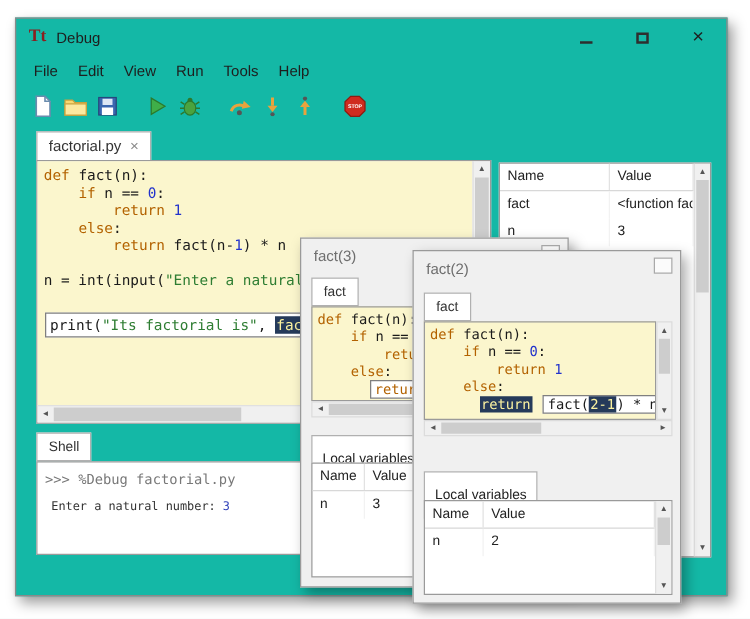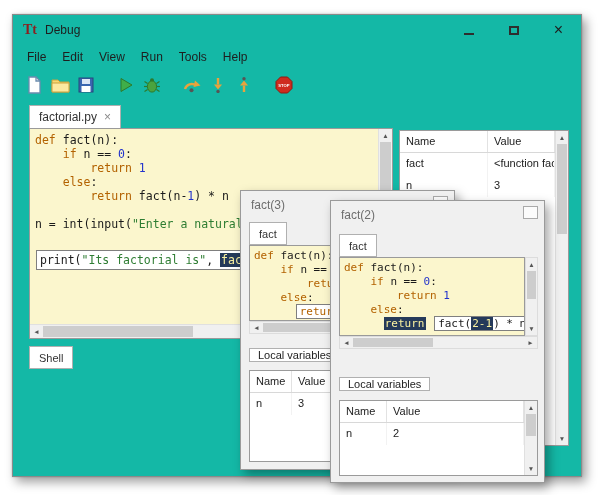--- a/index.html
+++ b/index.html
@@ -117,21 +117,21 @@
   .dlg3 .locals-label { left:8px; top:157px; }
   .dlg3 .locals-box   { left:8px; top:179px; width:199px; height:92px; }
   .dlg2 .dlg-code { left:8px; top:56px; width:186px; height:79px; }
   .dlg2 .code-sbv { position:absolute; left:194px; top:56px; width:13px; height:79px; border:1px solid #dcdcdc; }
   .dlg2 .dlg-sbh  { position:absolute; left:8px; top:135px; width:199px; height:13px; border:1px solid #dcdcdc; }
   .dlg2 .locals-label { left:8px; top:176px; }
   .dlg2 .locals-box   { left:8px; top:199px; width:199px; height:76px; }
   .dlg2 .locals-box .grid-table { margin-right:13px; }
   .locals-sbv { position:absolute; right:0; top:0; bottom:0; width:13px; border-left:1px solid #e0e0e0; }
   .locals-label { position:absolute; background:#fff; border:1px solid #b0b0b0;
-                  font-size:11px; color:#222; padding:0 8px; }
+                  font-size:11px; color:#222; padding:12px 8px; }
   .locals-box { position:absolute; background:#fff; border:1px solid #9a9a9a; }
 </style>
 </head>
 <body>
 
 <div class="page">
 
   <div class="window">
 
     <div class="titlebar">
@@ -248,20 +248,24 @@
           </span>
         <span class="sb-arrow">►</span>
       </div>
     </div>
 
     <div class="tabbar shell-tabbar">
       <div class="tab small">
         <span>Shell</span>
       </div>
     </div>
+    <div class="shell-box">
+      <div class="shell-l1"><span class="sh-prompt">&gt;&gt;&gt; </span><span class="sh-cmd">%Debug factorial.py</span></div>
+      <div class="shell-l2"><span class="sh-out">Enter a natural number: </span><span class="sh-in">3</span></div>
+    </div>
 
     <div class="vars-panel">
       <div class="grid-table" style="--c1:88px">
           <div class="gt-header">
             <div class="gt-cell">Name</div>
             <div class="gt-cell">Value</div>
           </div>
           <div class="gt-row">
             <div class="gt-cell">fact</div>
             <div class="gt-cell">&lt;function fact a</div>

